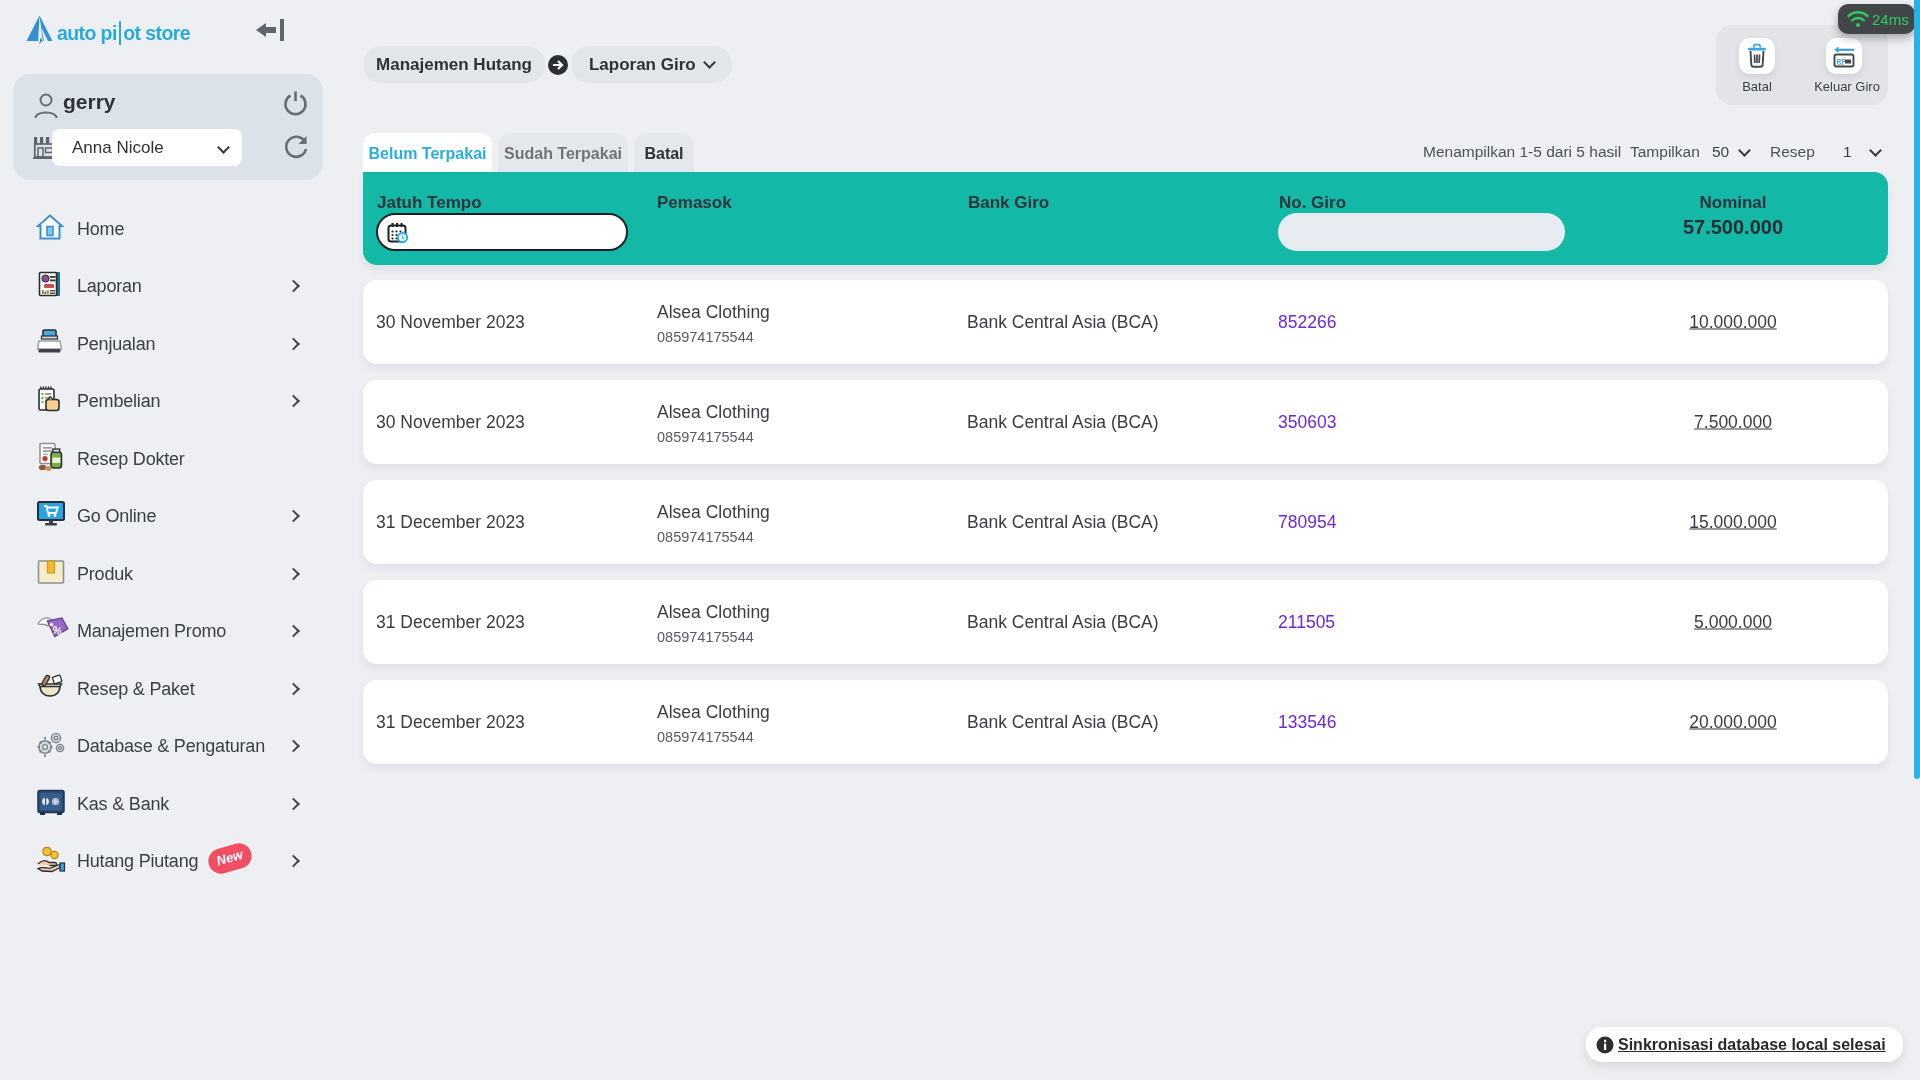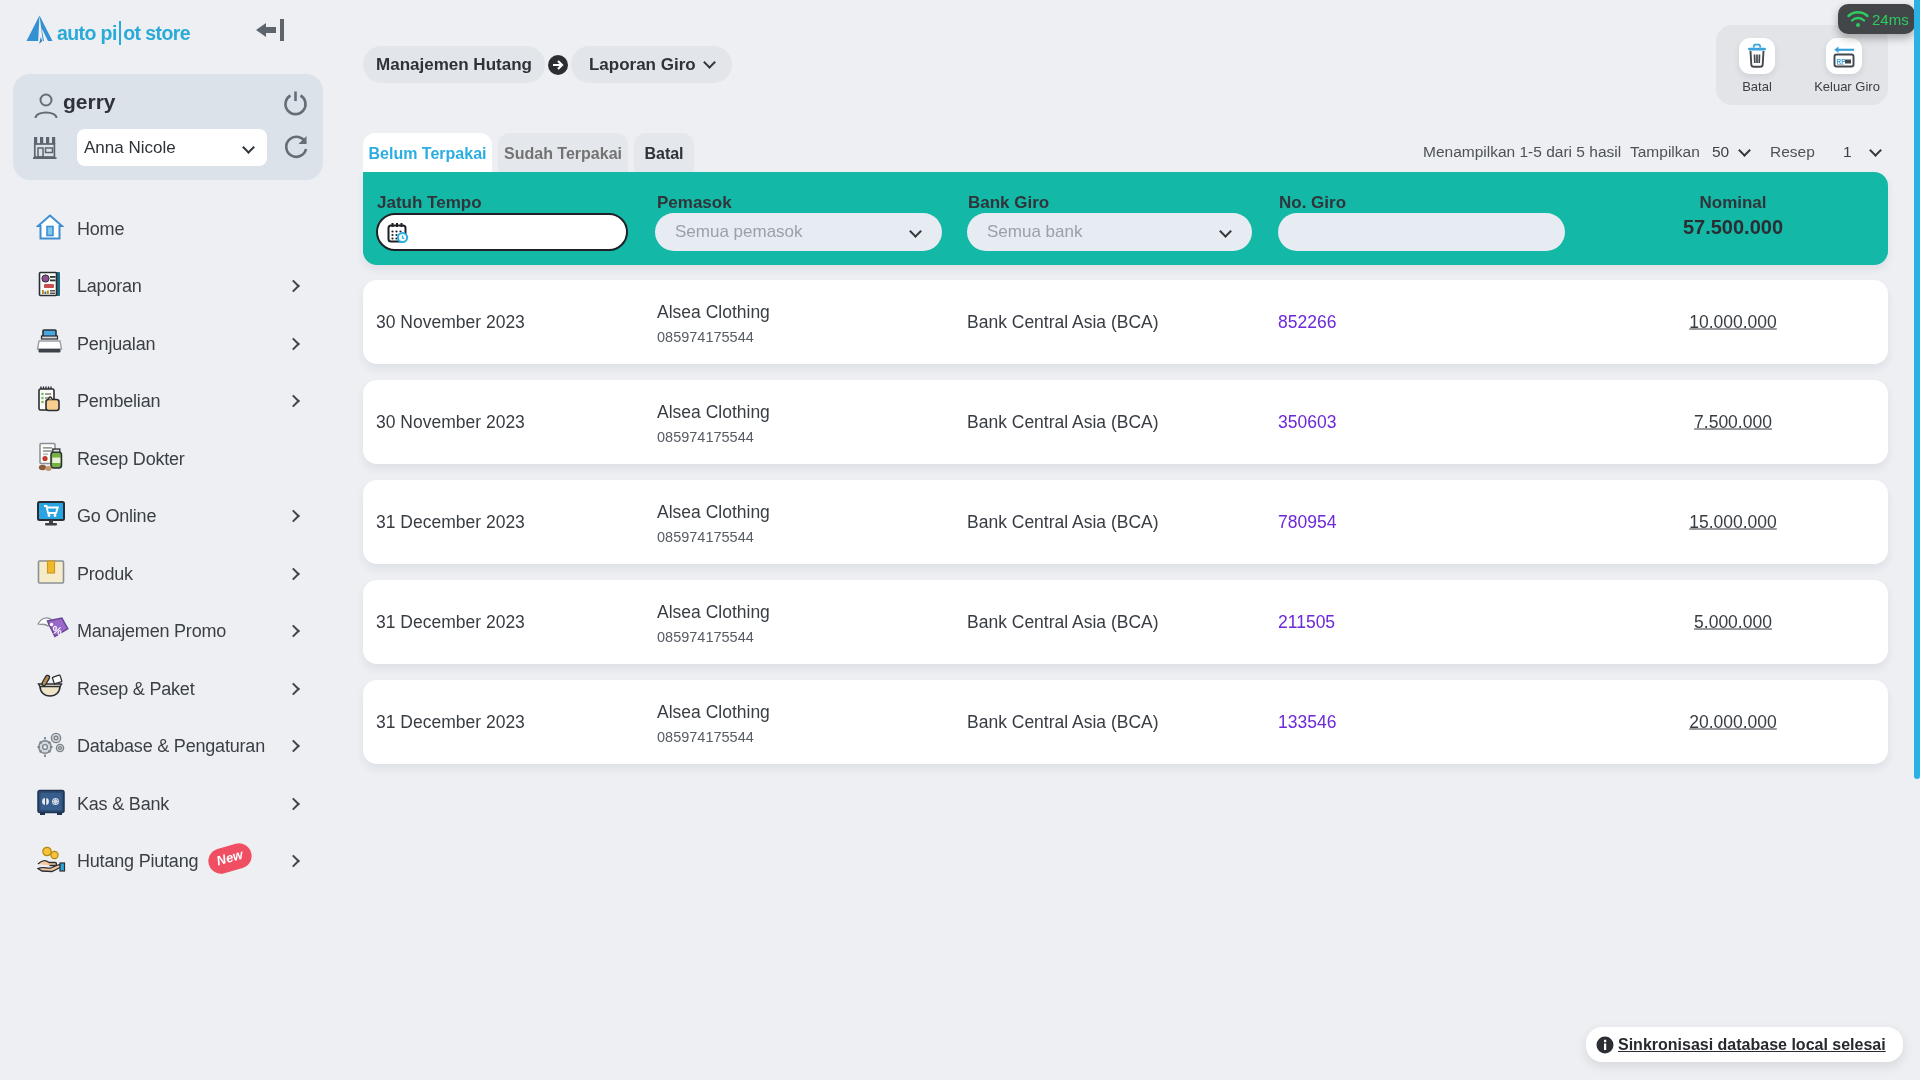--- a/index.html
+++ b/index.html
@@ -19,23 +19,23 @@
     font-size:19.5px; font-weight:bold; color:#2aaad8; letter-spacing:-0.6px;
   }
   #collapse { position:absolute; left:252px; top:16px; }
 
   #userbox {
     position:absolute; left:13px; top:74px; width:310px; height:106px;
     background:#dce2e9; border-radius:17px;
   }
   #gerry { position:absolute; left:50px; top:92px; font-size:21px; font-weight:bold; color:#2e3338; }
   #storesel {
-    position:absolute; left:64px; top:55px; width:190px; height:37px;
+    position:absolute; left:39px; top:55px; width:190px; height:37px;
     background:#fff; border-radius:8px; font-size:17px; color:#2e3338;
-    line-height:37px; padding-left:7px;
+    line-height:37px; padding-left:20px;
   }
   #storesel .chev { position:absolute; right:14px; top:14px; width:9px; height:9px; border-right:2.2px solid #2e3338; border-bottom:2.2px solid #2e3338; transform:rotate(45deg); }
 
   .menu-item { position:absolute; left:0; width:340px; height:57px; }
   .menu-item .mi-icon { position:absolute; left:36px; top:50%; transform:translateY(-50%); }
   .menu-item .mi-label { position:absolute; left:77px; top:50%; transform:translateY(-50%); font-size:18px; letter-spacing:-0.2px; color:#3a3f45; white-space:nowrap; }
   .menu-item .mi-chev { position:absolute; left:289px; top:50%; transform:translateY(-50%); }
 
   .chevR { display:block; width:9px; height:9px; border-right:2px solid #40454b; border-bottom:2px solid #40454b; transform:rotate(-45deg); }
   .chevD { display:inline-block; width:9px; height:9px; border-right:2.4px solid #33373c; border-bottom:2.4px solid #33373c; transform:rotate(45deg); }
@@ -396,29 +396,21 @@
         <circle cx="13.5" cy="9.5" r="1.1" fill="#1d2126"></circle>
       <circle cx="5.5" cy="13" r="1.1" fill="#1d2126"></circle>
         <circle cx="9.5" cy="13" r="1.1" fill="#1d2126"></circle>
       <circle cx="5.5" cy="16.5" r="1.1" fill="#1d2126"></circle>
         <circle cx="9.5" cy="16.5" r="1.1" fill="#1d2126"></circle>
       <circle cx="15.5" cy="15.5" r="4.6" fill="#fff" stroke="#29b2e6" stroke-width="2"></circle>
       <path d="M15.5 13.5 L15.5 15.8 L17.2 16.6" fill="none" stroke="#29b2e6" stroke-width="1.4"></path>
     </svg>
   </div>
   <div class="flabel" style="left:294px;">Pemasok</div>
-  <div class="finput fselect" style="left:292px;width:287px;">
-      <span class="ph">Semua pemasok</span>
-      <span class="chevD"></span>
-    </div>
   <div class="flabel" style="left:605px;">Bank Giro</div>
-  <div class="finput fselect" style="left:604px;width:285px;">
-      <span class="ph">Semua bank</span>
-      <span class="chevD"></span>
-    </div>
   <div class="flabel" style="left:916px;">No. Giro</div>
   <div class="finput fselect" style="left:915px;width:287px;"></div>
   <div class="flabel" style="left:1290px;width:160px;text-align:center;">Nominal</div>
   <div style="position:absolute;left:1290px;width:160px;top:44px;text-align:center;font-size:20px;font-weight:bold;color:#2a2e33;">57.500.000</div>
 </div>
 
 <div id="rows">
     <div class="rowcard" style="top:280px;">
       <div class="rc-date">30 November 2023</div>
       <div class="rc-name">Alsea Clothing</div>

